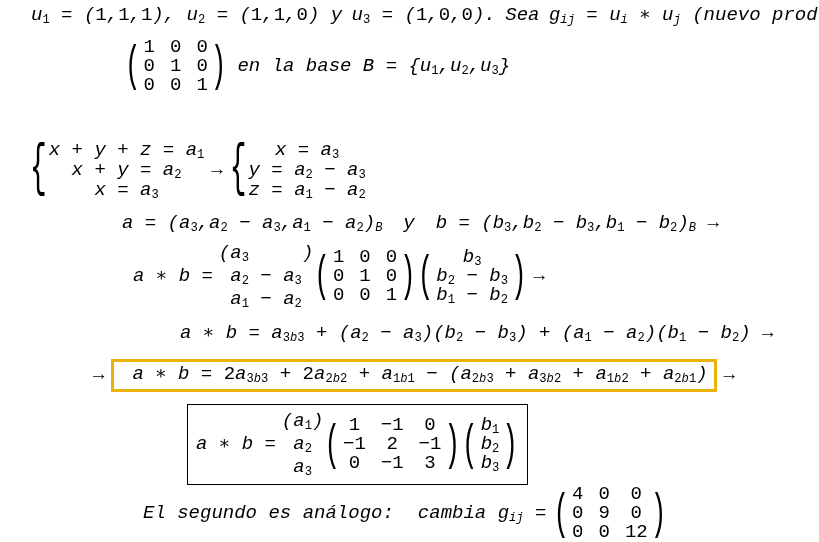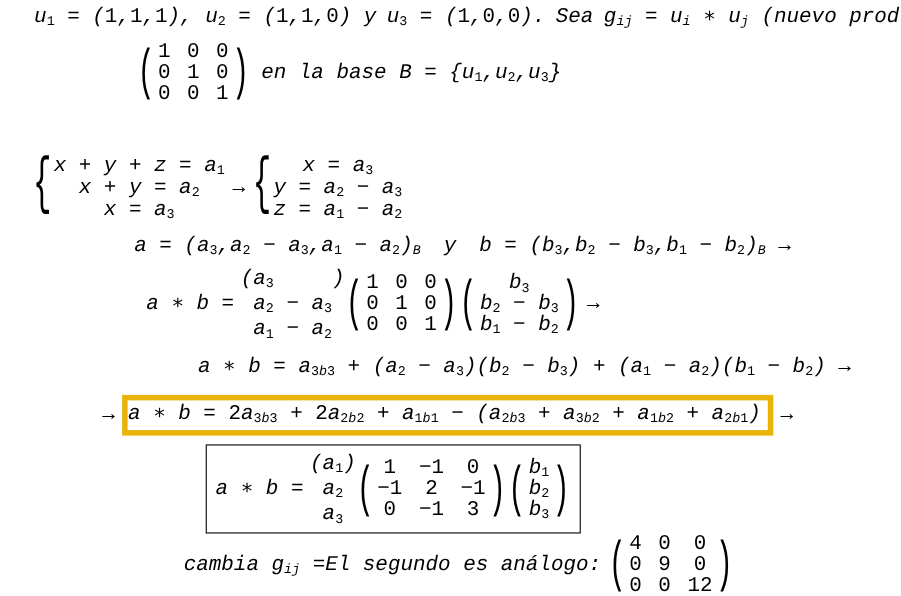--- a/index.html
+++ b/index.html
@@ -26,21 +26,21 @@
   }
   .brace{
     display:inline-block;font-style:normal;font-size:28px;line-height:32px;
     transform:scaleY(2.05);transform-origin:center;margin-right:2px;
   }
   .sys{display:inline-grid;grid-auto-rows:20px;justify-items:center;line-height:20px;}
   .syswrap{display:inline-flex;align-items:center;}
   .rowvec{display:inline-flex;align-items:baseline;}
   .rowvec .cells{display:inline-flex;column-gap:17px;flex-direction:column;}
   .rowvec .cells.tight{column-gap:9px;align-items:center;}
-  .box{border:5px solid #eab308;padding:1px 6px 3px 0;margin:0 7px;}
+  .box{border:3px solid #eab308;padding:1px 6px 3px 18px;margin:0 7px;}
   .box9{border:1px solid #000;padding:5px 8px;display:inline-flex;align-items:center;}
   
   .l1{left:31px;top:4px;}
   .l2{left:118px;top:37px;height:58px;}
   .l3{left:158px;top:105px;}
   .l4{left:24px;top:140px;height:60px;}
   .l5{left:122px;top:212px;}
   .l6{left:133px;top:247px;height:58px;}
   .l7{left:132px;top:322px;margin-left:48px;}
   .l8{left:93px;top:359px;}
@@ -187,22 +187,22 @@
           <span>b<sub><span class="d">1</span></sub></span>
           <span>b<sub><span class="d">2</span></sub></span>
           <span>b<sub><span class="d">3</span></sub></span>
         </span>
         <span class="sp">)</span>
       </span>
     </span>
   </div>
 
   <div class="line l10">
+    <span class="t">El segundo es análogo:</span>
     <span class="t gapC">cambia g<sub>ij</sub> =</span>
-    <span class="t">El segundo es análogo:</span>
     <span class="mwrap gapS">
       <span class="sp">(</span>
       <span class="mx">
         <span>4</span>
         <span>0</span>
         <span>0</span>
         <span>0</span>
         <span>9</span>
         <span>0</span>
         <span>0</span>

